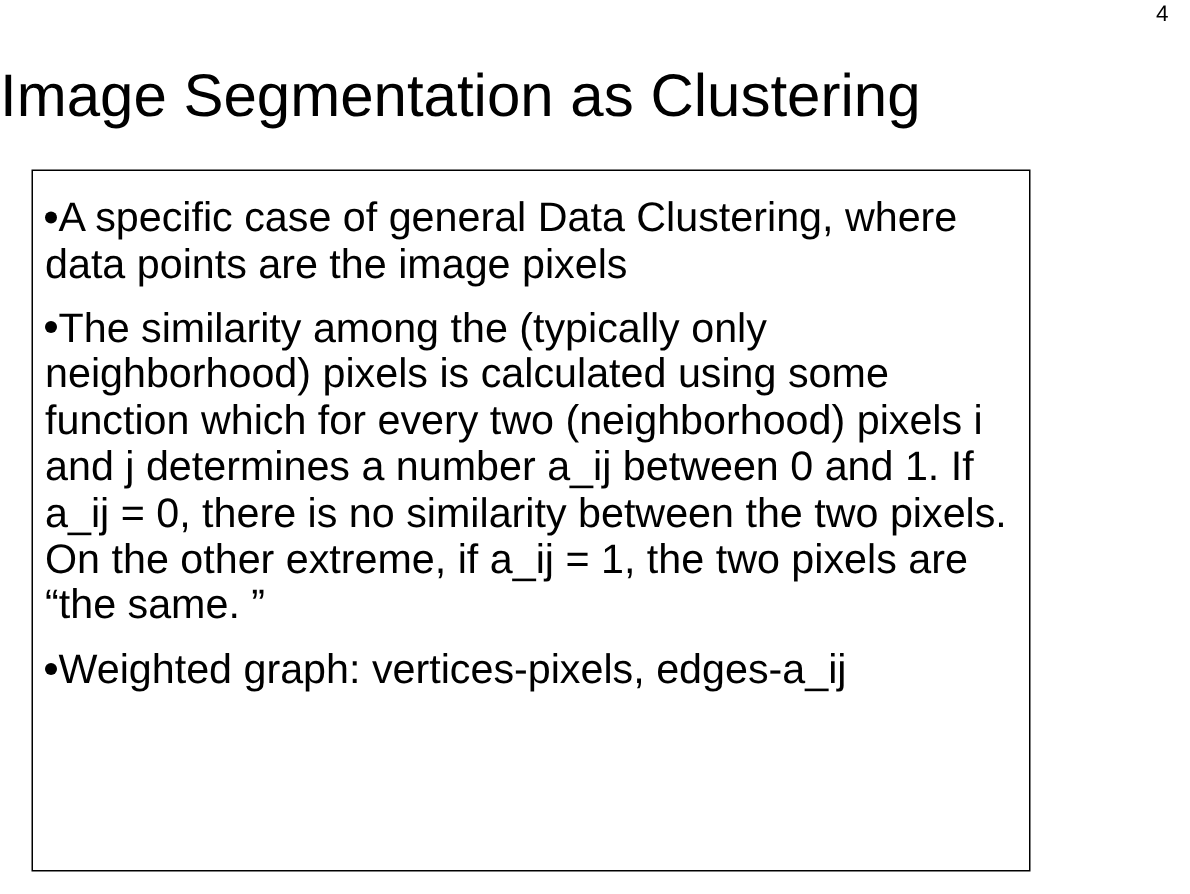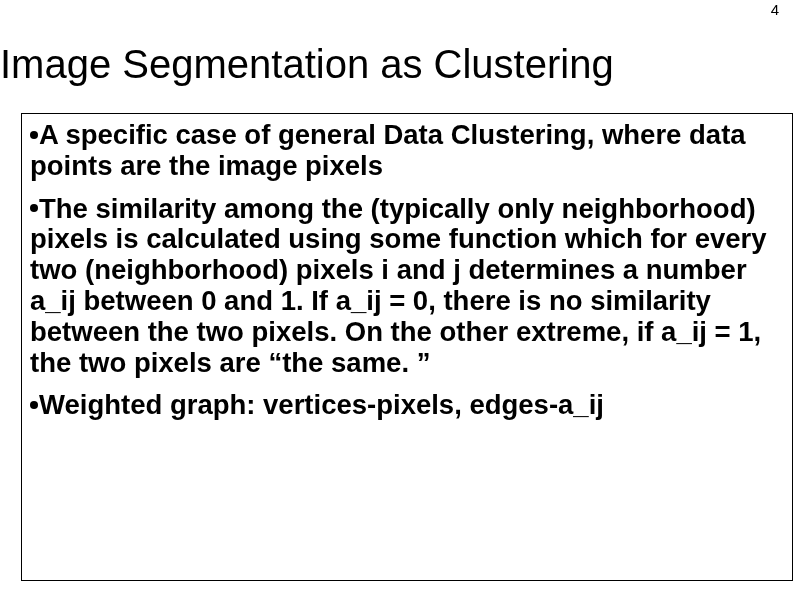--- a/index.html
+++ b/index.html
@@ -32,26 +32,25 @@
     right: 0;
     text-align: left;
     font-size: 40px;
     font-weight: 400;
     letter-spacing: 0px;
   }
   .content-box {
     position: absolute;
     top: 113px;
     left: 21px;
-    width: 772px;
+    width: 666px;
     height: 468px;
     border: 1px solid #000;
     box-sizing: border-box;
-    padding: 6px 8px 0 8px;
-    font-weight: bold;
+    padding: 16px 8px 0 8px;
   }
   .bullet-item {
     font-size: 27.5px;
     line-height: 1.12;
     margin-bottom: 12px;
     position: relative;
   }
   .bullet-item:last-child {
     margin-bottom: 12px;
   }

